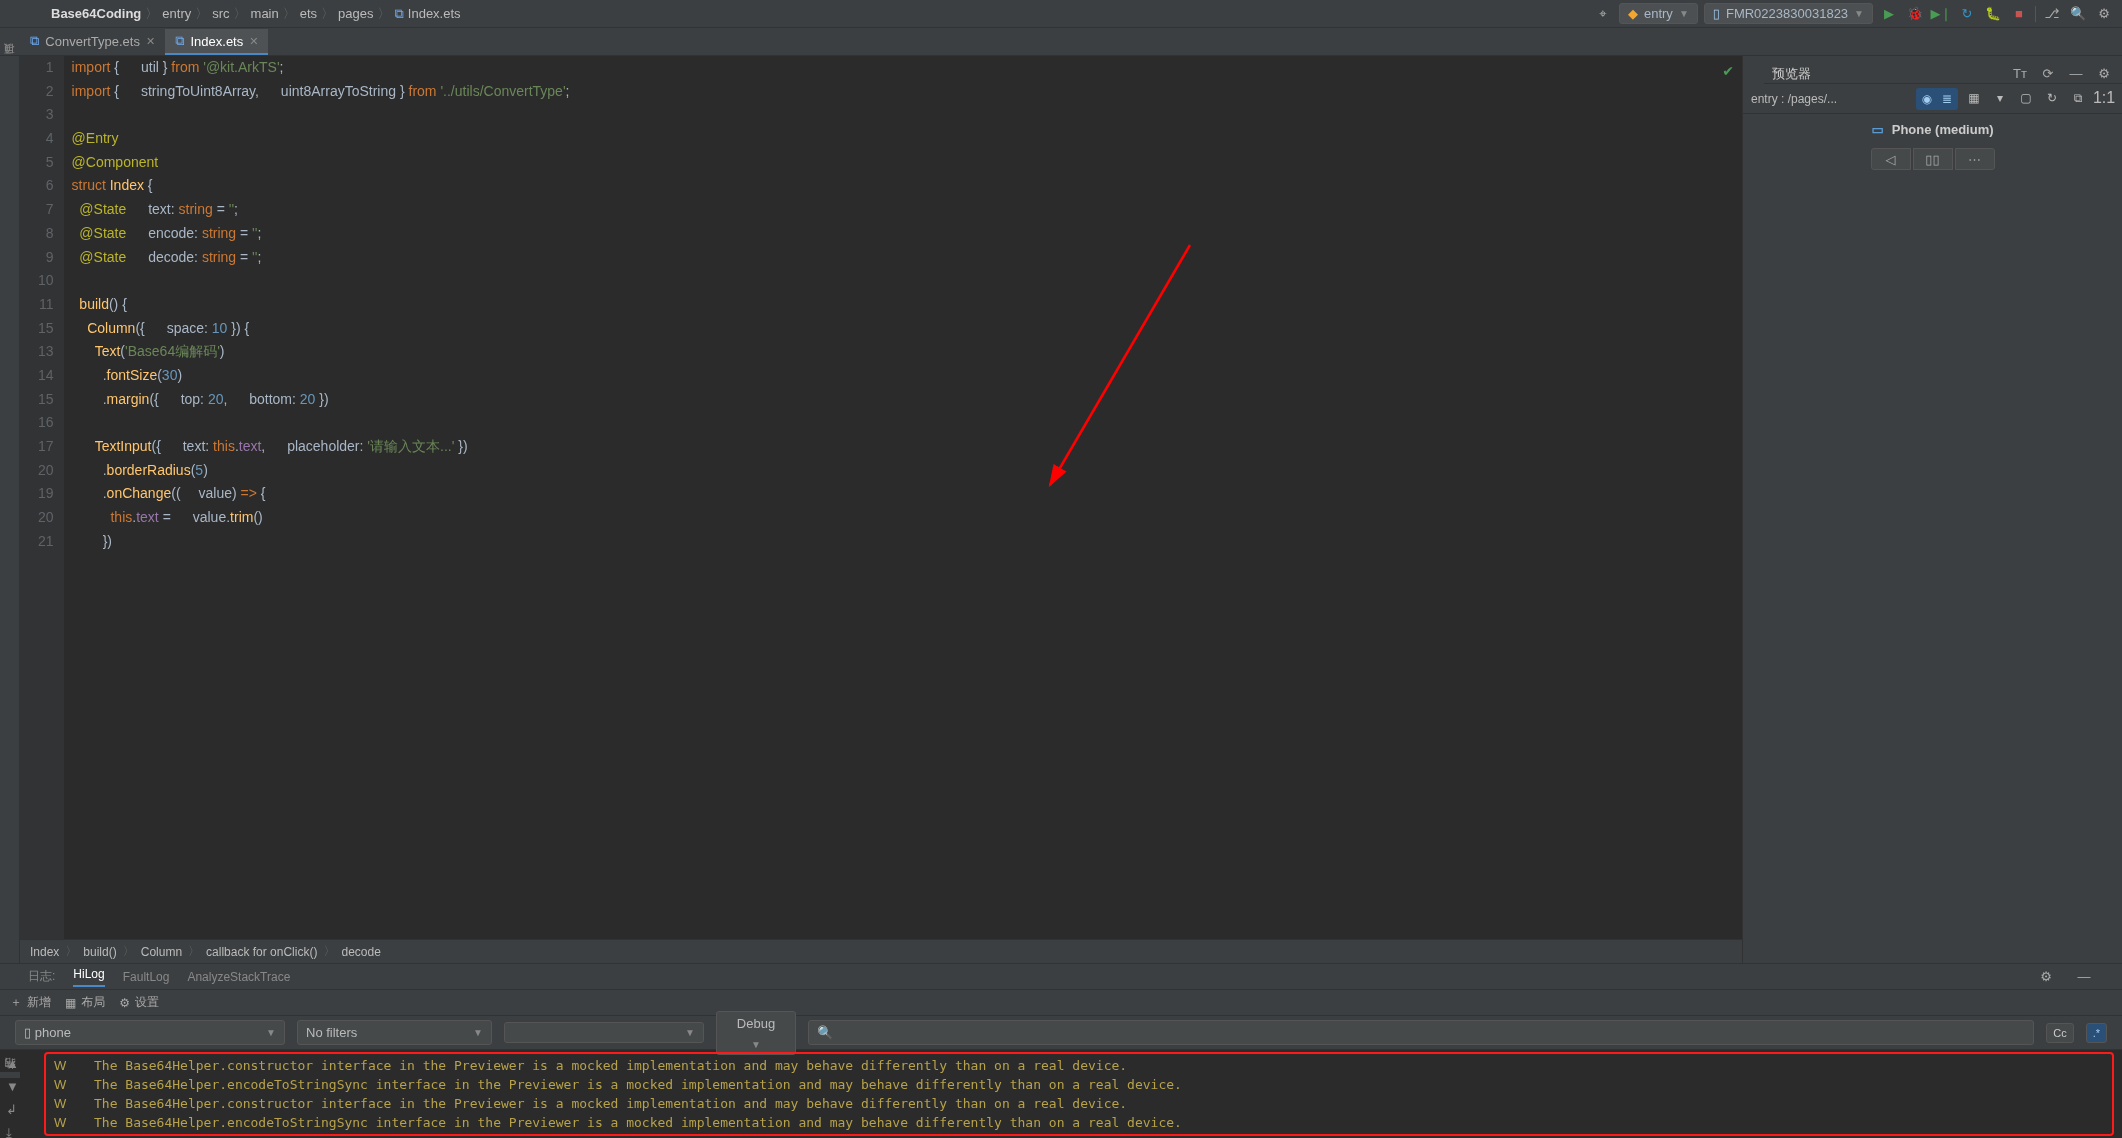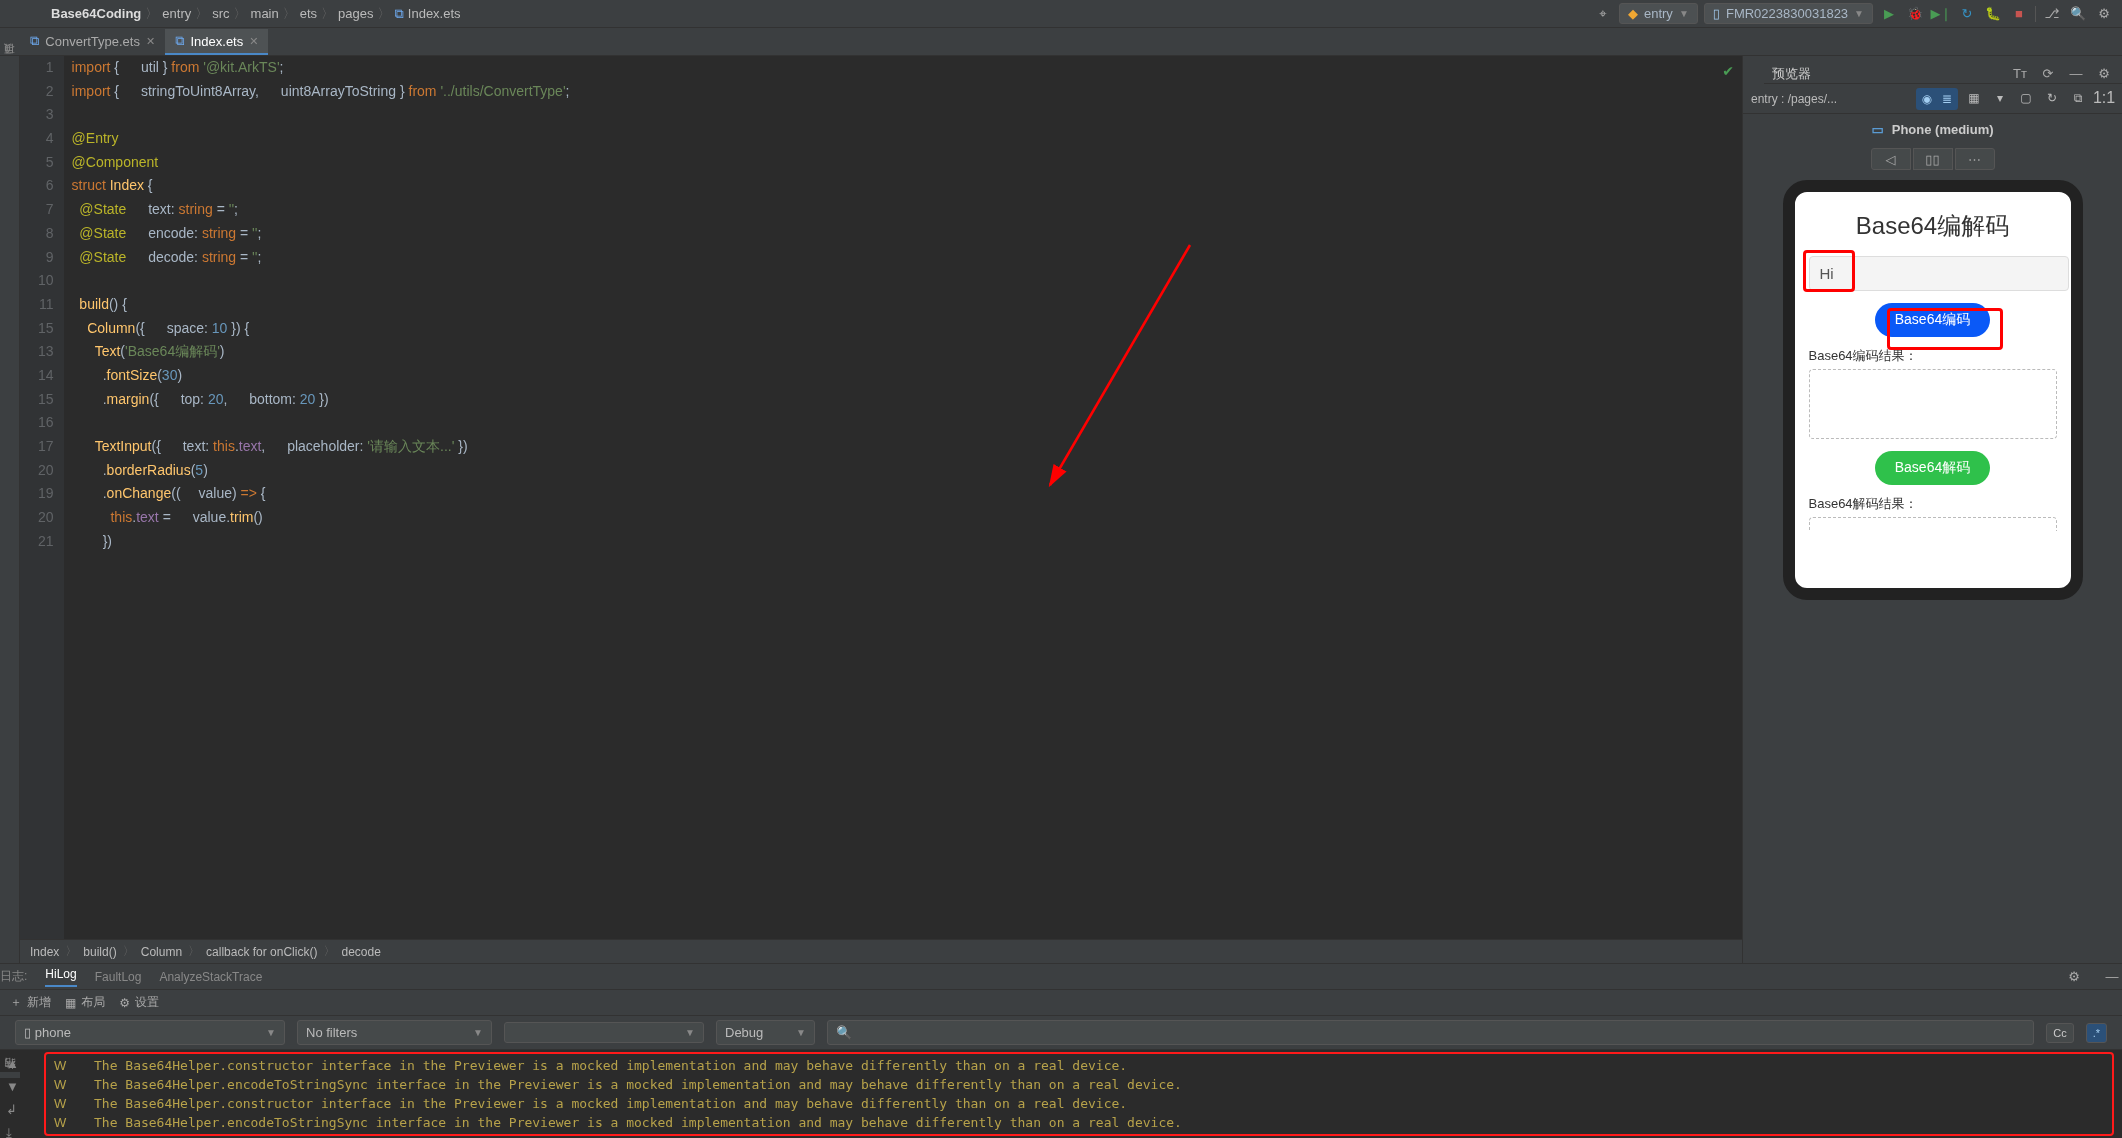--- a/index.html
+++ b/index.html
@@ -77,31 +77,31 @@
 .phone .btn { display: block; margin: 12px auto 10px auto; border: none; border-radius: 18px; padding: 8px 20px; color: #fff; font-size: 14px; cursor: pointer; }
 .phone .btn.blue { background: #0a59f7; }
 .phone .btn.green { background: #2fc14b; }
 .phone .lbl { font-size: 13px; color: #333; margin-bottom: 4px; }
 .phone .out { border: 1px dashed #bbb; height: 70px; border-radius: 4px; margin-bottom: 10px; }
 .ann { position: absolute; border: 3px solid #ff0000; border-radius: 4px; pointer-events: none; }
 .arrow-svg { position: absolute; pointer-events: none; }
 
 
 .bottom-panel { background: #2b2b2b; border-top: 1px solid #323232; display: flex; flex-direction: column; }
-.log-tabs { height: 26px; background: #3c3f41; display: flex; align-items: center; padding: 0 0; gap: 18px; border-bottom: 1px solid #323232; }
+.log-tabs { height: 26px; background: #3c3f41; display: flex; align-items: center; padding: 0 28px; gap: 18px; border-bottom: 1px solid #323232; }
 .log-tabs .lt { color: #888; cursor: pointer; font-size: 12px; }
 .log-tabs .lt.sel { color: #fff; border-bottom: 2px solid #4a88c7; padding-bottom: 4px; }
 .log-toolbar { height: 26px; background: #3c3f41; display: flex; align-items: center; padding: 0 10px; gap: 14px; border-bottom: 1px solid #323232; }
 .log-toolbar .titem { color: #aaa; font-size: 12px; cursor: pointer; display: flex; align-items: center; gap: 5px; }
 .log-filters { height: 34px; background: #3c3f41; display: flex; align-items: center; padding: 0 15px; gap: 12px; border-bottom: 1px solid #323232; }
 .select { background: #45494a; border: 1px solid #555; border-radius: 3px; padding: 4px 8px; color: #bbb; display: flex; align-items: center; justify-content: space-between; gap: 8px; cursor: pointer; }
 .select.w1 { width: 270px; }
 .select.w2 { width: 195px; }
 .select.w3 { width: 200px; }
-.select.w4 { width: 99px; }
+.select.w4 { width: 80px; flex-direction: column; }
 .search-box { flex: 1; background: #45494a; border: 1px solid #555; border-radius: 3px; padding: 4px 8px; color: #888; display: flex; align-items: center; gap: 6px; }
 .pill { background: #45494a; border: 1px solid #555; border-radius: 3px; padding: 3px 6px; color: #ccc; font-size: 11px; cursor: pointer; }
 .pill.on { background: #2b5078; color: #a3cef1; }
 
 .log-body { position: relative; padding: 6px 0 6px 48px; }
 .log-body-border { position:absolute; top:2px; left:44px; right:8px; bottom:2px; border:2px solid #ff1a1a; border-radius:4px; pointer-events:none; }
 .log-side-icons { position:absolute; left:6px; top:6px; display:flex; flex-direction:column; gap:8px; color:#888; }
 .log-line { font-family: Consolas, monospace; font-size: 13px; color: #b7a24a; white-space: pre; line-height: 19px; padding-left: 6px; }
 .log-level { display: inline-block; width: 40px; }
 
@@ -239,38 +239,20 @@
       </div>
       <div class="device-label">
         <span style="color:#5a9bd4">▭</span>
         <span>Phone (medium)</span>
       </div>
       <div class="preview-nav">
         <div class="nav-seg">◁</div>
         <div class="nav-seg">▯▯</div>
         <div class="nav-seg">⋯</div>
       </div>
-      <div class="device-frame">
-        <div class="phone">
-          <h2>Base64编解码</h2>
-          <div style="position:relative">
-            <input class="inp" value="Hi" style="">
-            <div class="ann" style="top:-6px; left:-6px; width:52px; height:42px"></div>
-          </div>
-          <div style="position:relative">
-            <button class="btn blue">Base64编码</button>
-            <div class="ann" style="top:5px; left:78px; width:116px; height:42px"></div>
-          </div>
-          <div class="lbl">Base64编码结果：</div>
-          <div class="out"></div>
-          <button class="btn green">Base64解码</button>
-          <div class="lbl">Base64解码结果：</div>
-          <div class="out" style="height:14px; border-bottom:none; border-radius:4px 4px 0 0"></div>
-        </div>
-      </div>
     </div>
   </div>
 
   <div class="bottom-panel">
     <div class="log-tabs">
       <span class="lt">日志:</span>
       <span class="lt sel">HiLog</span>
       <span class="lt">FaultLog</span>
       <span class="lt">AnalyzeStackTrace</span>
       <span style="flex:1"></span>

